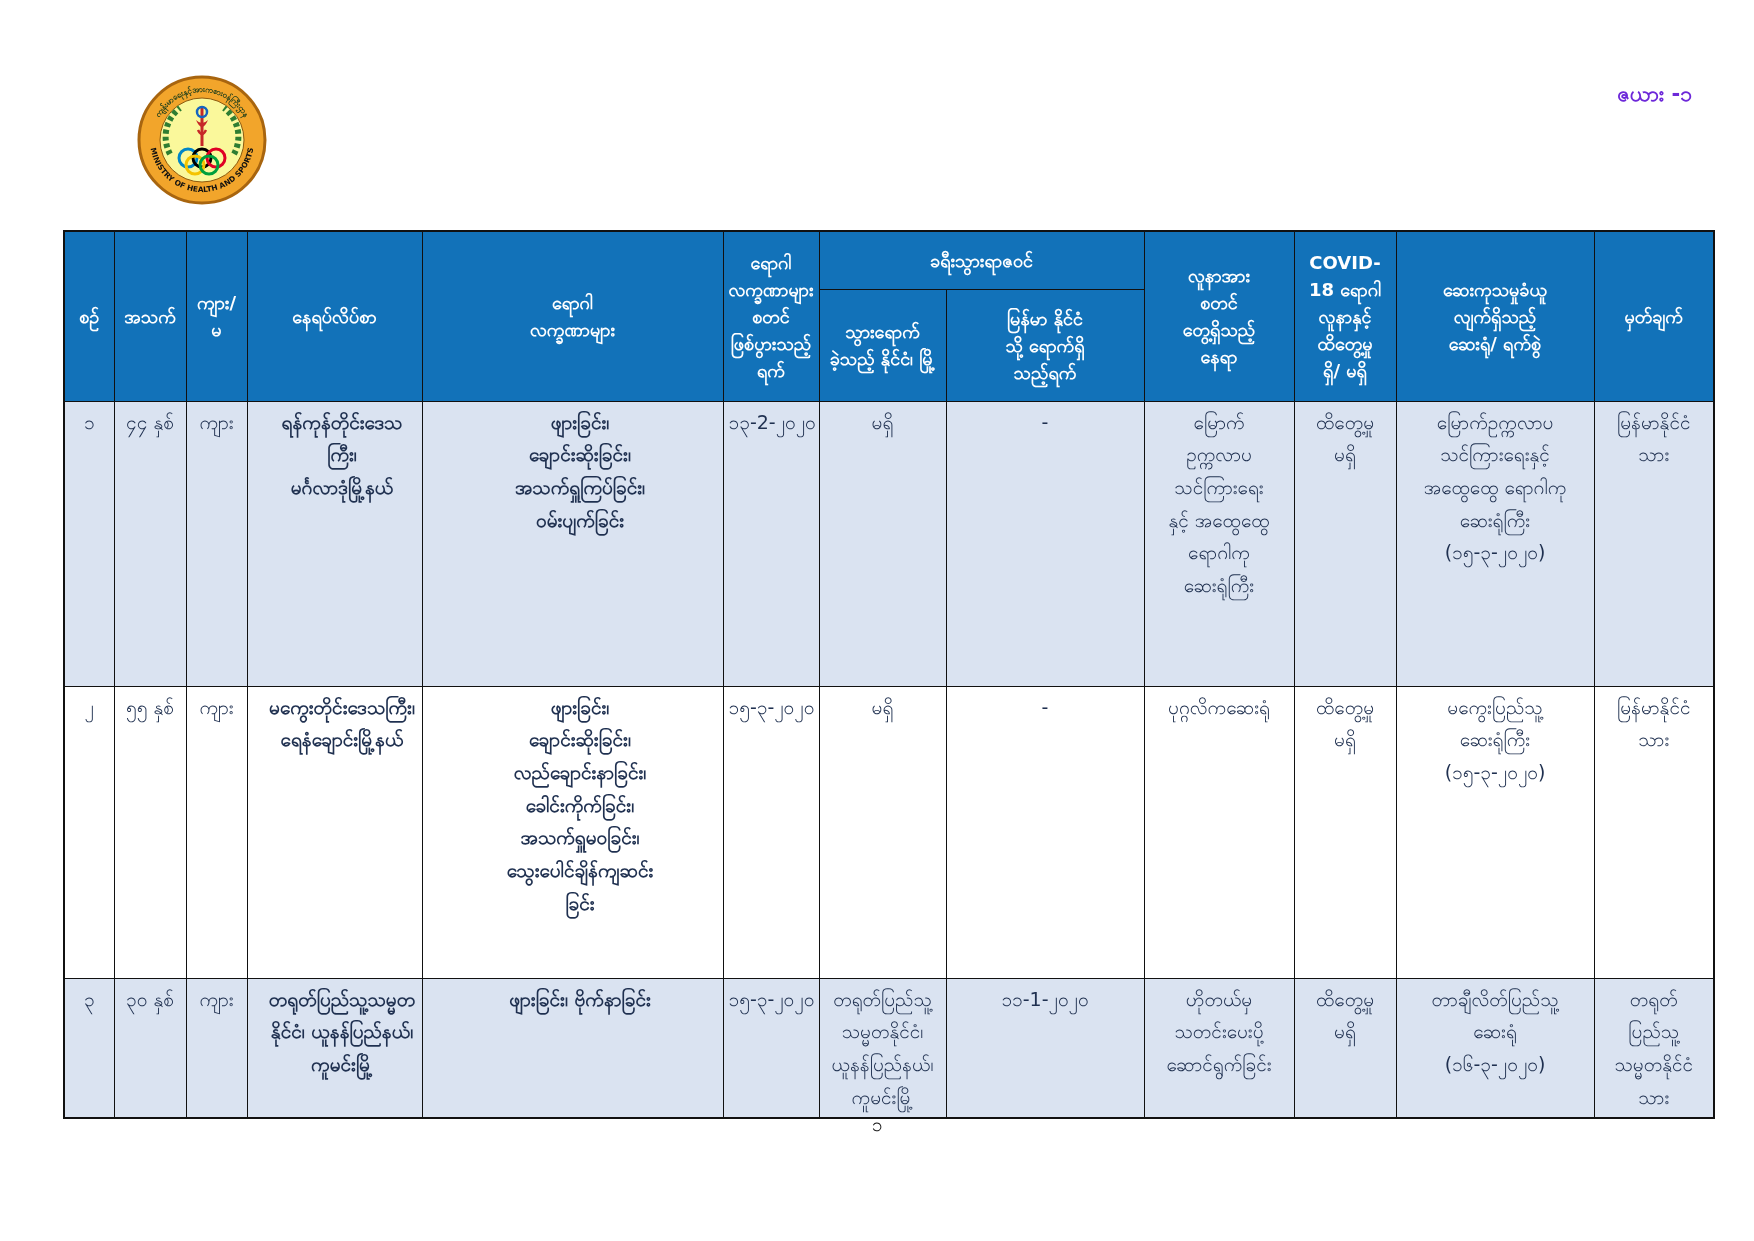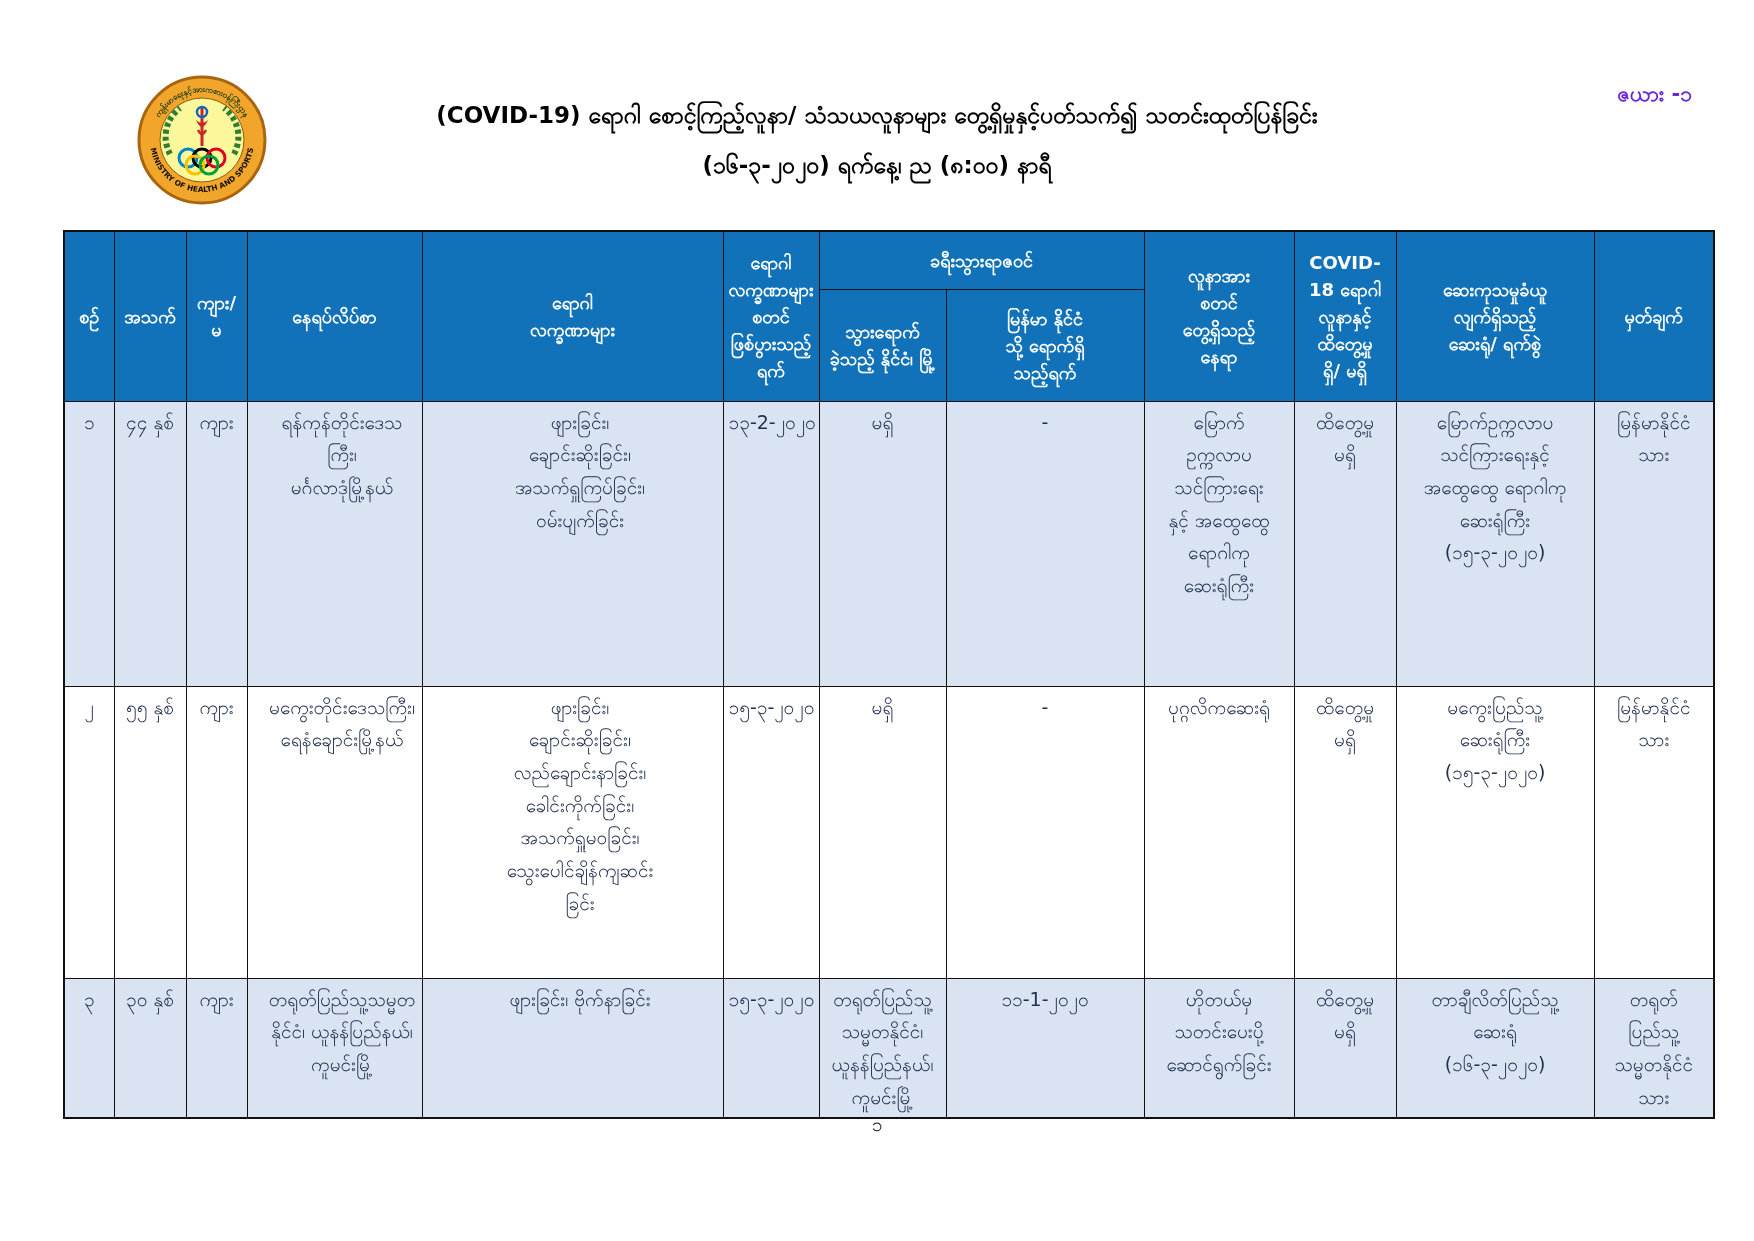--- a/index.html
+++ b/index.html
@@ -50,21 +50,21 @@
     vertical-align:middle;
     padding:2px 4px;
   }
   .report-table tbody td{
     vertical-align:top;
     text-align:center;
     line-height:1.72;
   }
   .row-shaded{background:#dae3f1;}
   .row-plain{background:#ffffff;}
-  td.align-left{text-align:left;padding-left:20px;}
+  td.align-left{text-align:left;padding-left:20px;font-weight:bold;}
   tr.h-group{height:58px;}
   tr.h-sub{height:112px;}
   tr.r1{height:285px;}
   tr.r2{height:292px;}
   tr.r3{height:140px;}
 
   .page-number{
     position:absolute;left:0;right:0;top:1112px;
     text-align:center;font-size:19px;color:#111;
   }
@@ -102,24 +102,20 @@
     <text font-size="8" fill="#173a1a" font-weight="bold">
       <textPath href="#arcTop" startOffset="50%" text-anchor="middle">ကျန်းမာရေးနှင့်အားကစားဝန်ကြီးဌာန</textPath>
     </text>
     <text font-size="7.5" fill="#101010" font-weight="bold">
       <textPath href="#arcBottom" startOffset="50%" text-anchor="middle">MINISTRY OF HEALTH AND SPORTS</textPath>
     </text>
   </svg>
 
   <div class="corner-label">ဇယား -၁</div>
 
-  <div class="title-block">
-    <div class="title-line1">(COVID-19) ရောဂါ စောင့်ကြည့်လူနာ/ သံသယလူနာများ တွေ့ရှိမှုနှင့်ပတ်သက်၍ သတင်းထုတ်ပြန်ခြင်း</div>
-    <div class="title-line2">(၁၆-၃-၂၀၂၀) ရက်နေ့၊ ည (၈:၀၀) နာရီ</div>
-  </div>
 
   <table class="report-table">
     <colgroup>
       <col style="width:50px">
         <col style="width:72px">
         <col style="width:61px">
       <col style="width:175px">
         <col style="width:301px">
         <col style="width:96px">
       <col style="width:127px">

